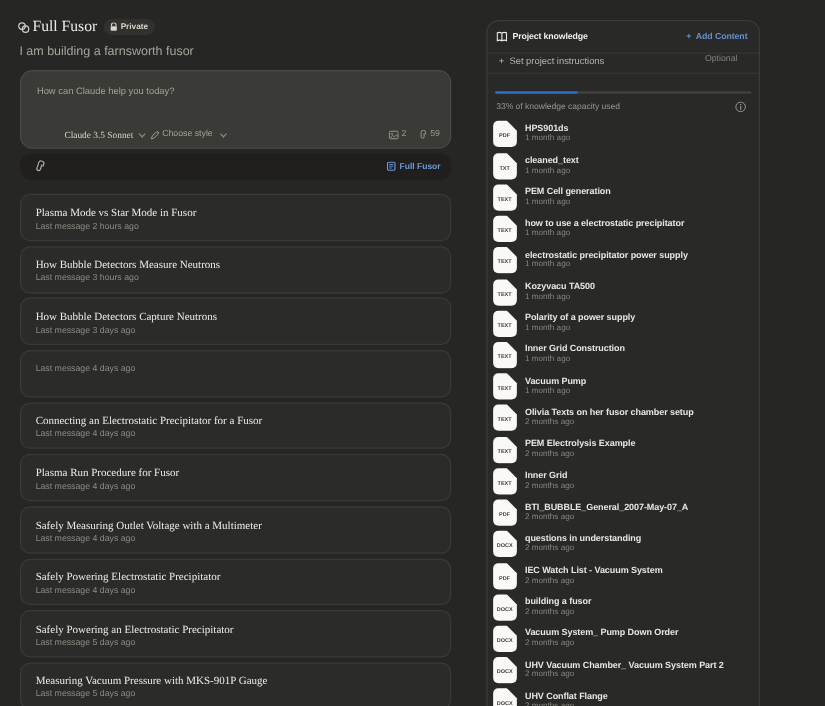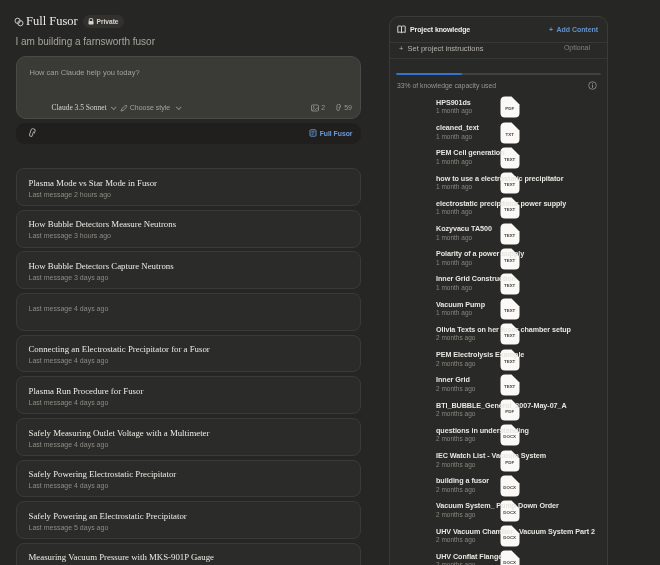--- a/index.html
+++ b/index.html
@@ -22,39 +22,39 @@
   .chev { display:inline-block; width:4px; height:4px; border-right:1px solid #8a8880; border-bottom:1px solid #8a8880; transform:rotate(45deg) translateY(-1px); margin-left:4px; }
   #stylebtn { margin-left:5px; display:flex; align-items:center; gap:2px; font-size:7px; color:#a5a29a; }
   #rchips { margin-left:auto; display:flex; align-items:center; gap:10px; color:#9a978f; font-size:7px; }
   .rchip { display:flex; align-items:center; gap:2px; }
 
   
   #attachbar { left:16px; top:122.5px; width:345px; height:21.5px; background:#201f1e; border-radius:9px; display:flex; align-items:center; padding:0 8.5px 0 11px; }
   #attachbar .ff { margin-left:auto; display:flex; align-items:center; gap:2.5px; color:#6b9cd9; font-size:6.8px; font-weight:bold; }
 
   
-  .card { position:absolute; left:16px; width:345px; height:37.8px; background:#2b2b29; border:1px solid #3a3a37; border-radius:8px; padding:8.5px 12px 0 11.5px;margin-top:13px; }
+  .card { position:absolute; left:16px; width:345px; height:37.8px; background:#2b2b29; border:1px solid #3a3a37; border-radius:8px; padding:8.5px 12px 0 11.5px; }
   .card .t { font-family:"Liberation Serif", serif; font-size:8.8px; color:#edebe5; line-height:11px; white-space:nowrap; }
   .card .d { font-size:7px; color:#8d8b82; margin-top:2px; }
 
   
   #panel { left:389px; top:16px; width:219px; height:584px; background:#292927; border:1px solid #3b3b38; border-radius:10px; }
   #p-hdr { position:absolute; left:0; top:0; width:100%; height:26px; border-bottom:1px solid #373735; display:flex; align-items:center; padding:0 9px 0 7px; }
   #p-hdr .title { font-size:7px; font-weight:bold; color:#f0eee8; margin-left:4px; letter-spacing:-.1px; }
   #p-hdr .add { margin-left:auto; color:#6292cc; font-size:7px; font-weight:bold; letter-spacing:-.05px; }
   #p-inst { position:absolute; left:0; top:27px; width:100%; height:15px; border-bottom:1px solid #373735; display:flex; padding:0 17px 0 9px; }
   #p-inst .l { font-size:7.5px; color:#b5b2aa; }
   #p-inst .r { margin-left:auto; font-size:7px; color:#84827b; }
   #p-cap { position:absolute; left:0; top:49px; width:100%; padding:6.6px 6px 0 6px; }
   #p-bar { height:2.6px; border-radius:2px; background:#41413d; overflow:hidden; }
   #p-bar > div { width:32%; height:100%; background:#3373cf; border-radius:2px; }
   #p-capline { display:flex; align-items:center; margin-top:6.2px; padding:0 4px 0 1px; }
   #p-capline span { font-size:6.8px; color:#999690; }
   #p-files { position:absolute; left:0; top:77px; width:100%; }
-  .frow { position:absolute; left:20px; width:200px; height:22px;text-align:center; }
+  .frow { position:absolute; left:4px; width:200px; height:22px; }
   .frow .name { position:absolute; left:26px; top:1.5px; font-size:7.2px; font-weight:600; letter-spacing:-.05px; color:#e8e6e0; white-space:nowrap; }
   .frow .time { position:absolute; left:26px; top:11px; font-size:6.5px; color:#88867d; white-space:nowrap; }
 </style>
 </head>
 <body>
 
 <svg class="abs" id="hdr-icon" width="10" height="10" viewBox="0 0 10 10">
   <circle cx="3.6" cy="3.8" r="2.6" fill="none" stroke="#cfccc4" stroke-width="1"></circle>
   <circle cx="6.4" cy="6.2" r="2.6" fill="none" stroke="#cfccc4" stroke-width="1"></circle>
 </svg>

